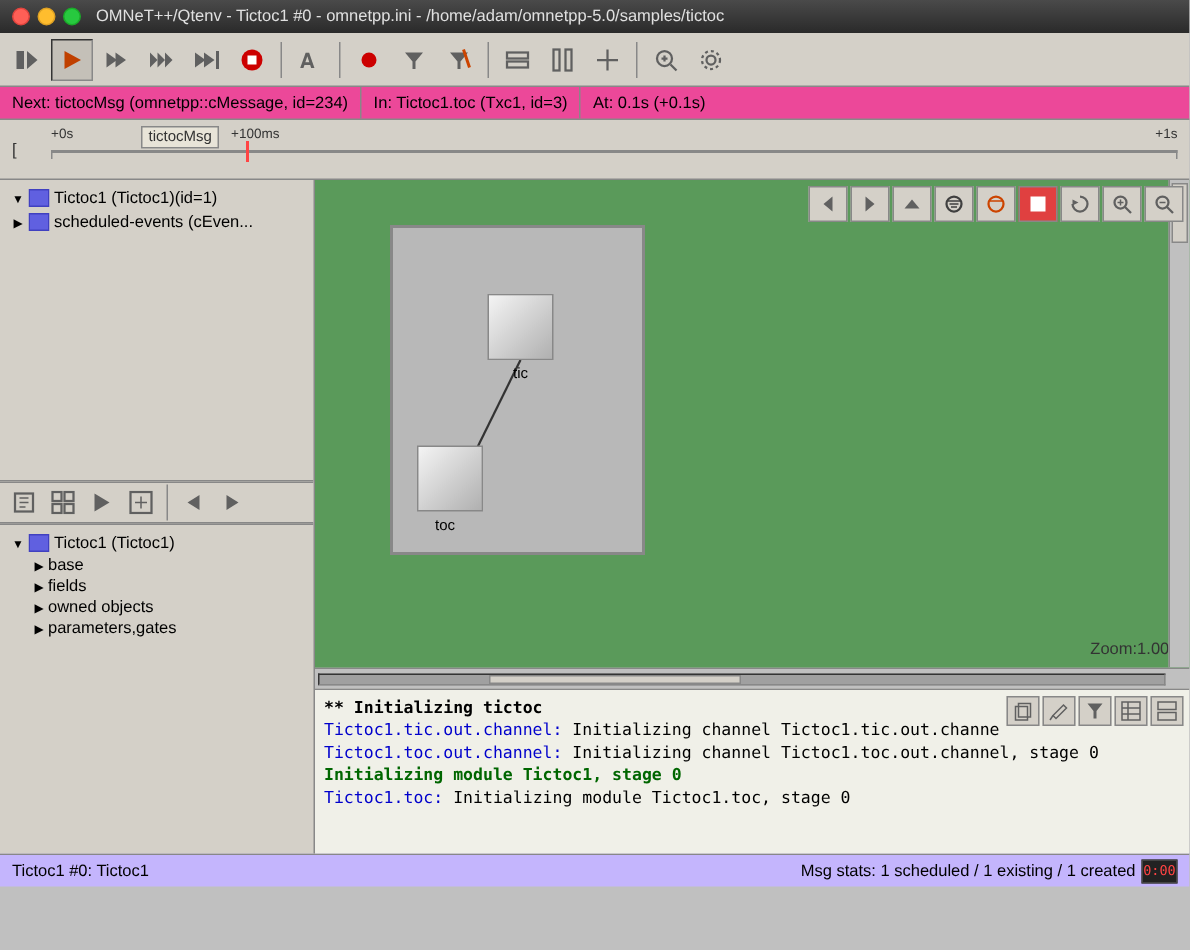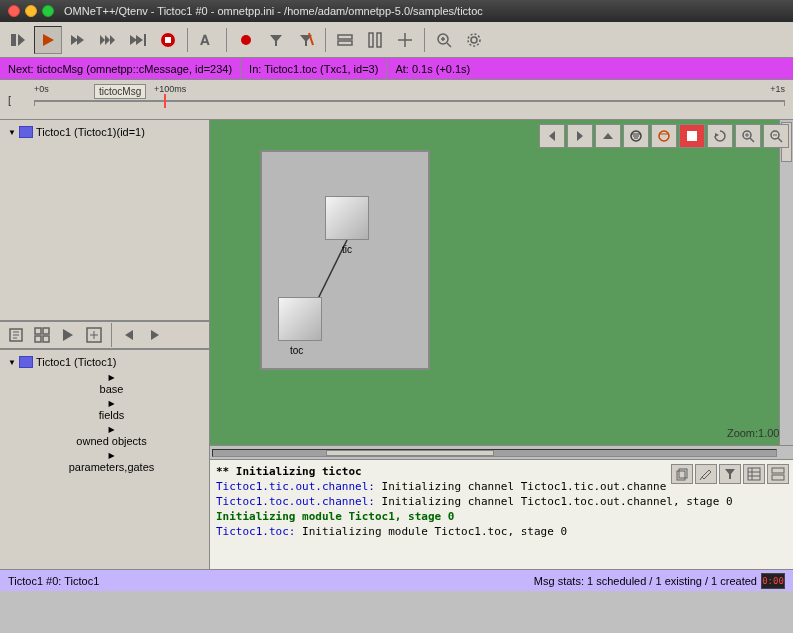--- a/index.html
+++ b/index.html
@@ -47,21 +47,21 @@
       background: transparent;
       cursor: pointer;
       font-size: 14px;
     }
     .tb-btn.active { border: 1px inset #888; background: #c4c0b8; }
     .tb-separator { width: 1px; height: 24px; background: #888; margin: 0 3px; }
 
     
     #statusbar-top {
       height: 22px;
-      background: #d946ef;
+      background: #ec4899;
       border-bottom: 1px solid #888;
       display: flex;
       align-items: center;
       font-size: 11px;
     }
     .status-section {
       padding: 0 8px;
       height: 100%;
       display: flex;
       align-items: center;
@@ -301,21 +301,20 @@
     }
 
     #canvas-and-log {
       display: flex;
       flex-direction: column;
       flex: 1;
     }
 
     .sub-tree-item {
       padding-left: 16px;
-      flex-direction: column;
     }
 
     
     .arrow-right::before { content: '▶'; font-size: 8px; }
     .arrow-down::before { content: '▼'; font-size: 8px; }
 
     
     #network-svg {
       position: absolute;
       top: 0; left: 0;
@@ -484,20 +483,30 @@
         <span class="tree-arrow arrow-down"></span>
         <span class="tree-icon">
           <svg width="14" height="12" viewBox="0 0 14 12">
               <rect x="0" y="0" width="14" height="12" fill="#4040c0"></rect>
               <rect x="1" y="1" width="12" height="10" fill="#6060e0"></rect>
             </svg>
         </span>
         <span class="tree-label">Tictoc1 (Tictoc1)(id=1)</span>
       </div>
 
+      <div class="tree-item">
+        <span class="tree-arrow arrow-right"></span>
+        <span class="tree-icon">
+          <svg width="14" height="12" viewBox="0 0 14 12">
+              <rect x="0" y="0" width="14" height="12" fill="#4040c0"></rect>
+              <rect x="1" y="1" width="12" height="10" fill="#6060e0"></rect>
+            </svg>
+        </span>
+        <span class="tree-label">scheduled-events (cEven...</span>
+      </div>
     </div>
 
     <div id="left-toolbar">
       <button class="tb-btn" style="width:24px;height:22px;">
         <svg width="16" height="16" viewBox="0 0 16 16">
             <rect x="2" y="2" width="12" height="12" fill="none" stroke="#606060" stroke-width="1.5"></rect>
             <line x1="5" y1="5" x2="11" y2="5" stroke="#606060" stroke-width="1"></line>
             <line x1="5" y1="8" x2="11" y2="8" stroke="#606060" stroke-width="1"></line>
             <line x1="5" y1="11" x2="9" y2="11" stroke="#606060" stroke-width="1"></line>
           </svg>

